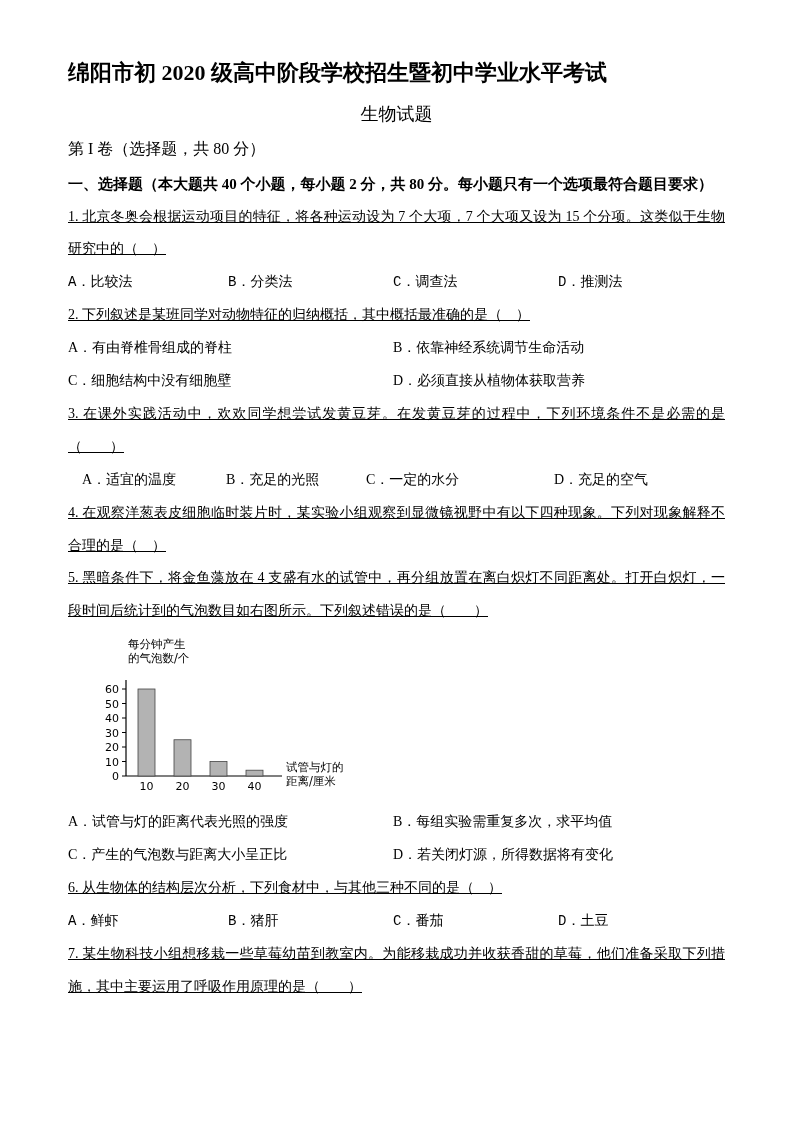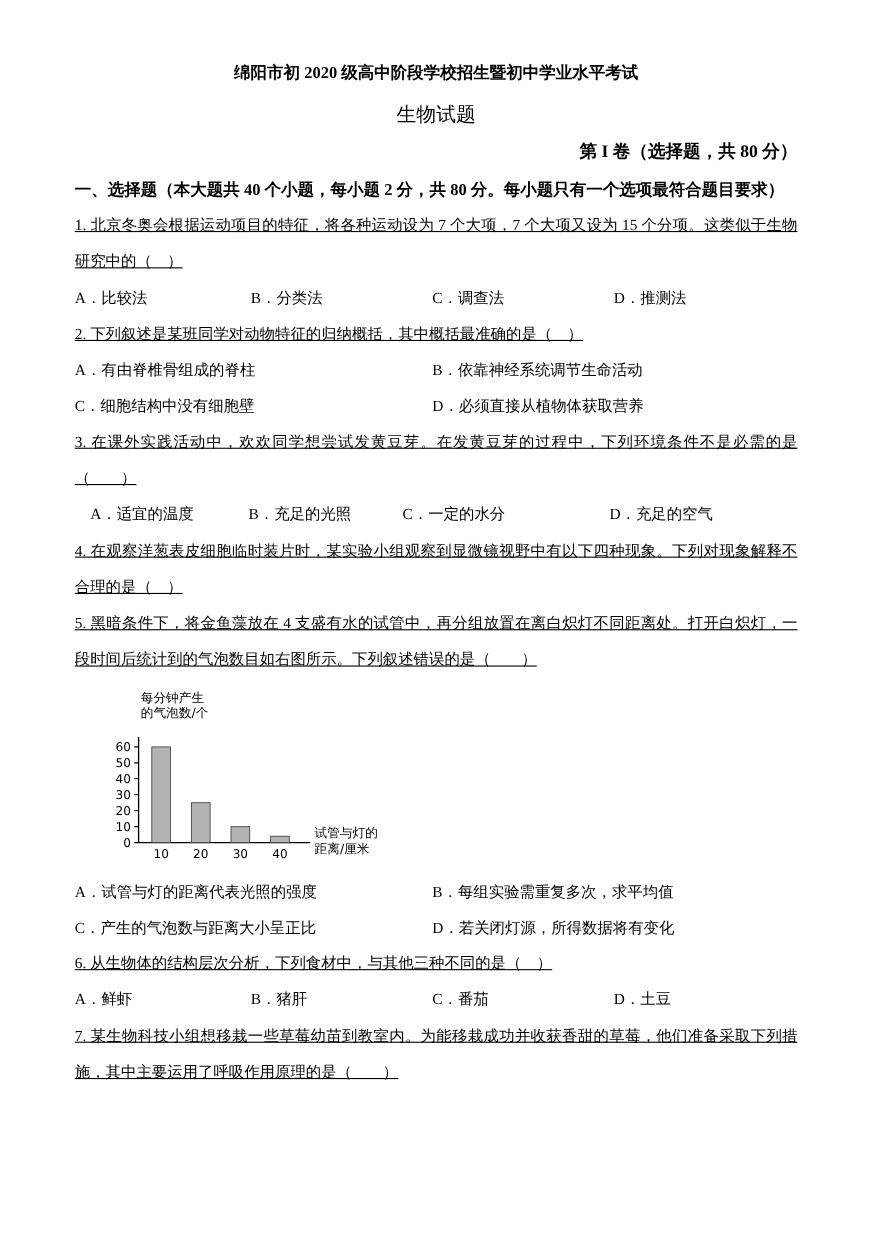--- a/index.html
+++ b/index.html
@@ -5,42 +5,42 @@
   html, body { margin: 0; padding: 0; background: #ffffff; }
   body {
     width: 793px;
     min-height: 1122px;
     font-family: "Liberation Serif", "DejaVu Serif", serif;
     color: #000000;
     box-sizing: border-box;
   }
   .doc { padding: 56px 68px 30px 68px; }
   .title {
-    font-size: 15px; font-weight: bold; text-align: center;
+    font-size: 22px; font-weight: bold; 
     margin: 0 0 12px 0; line-height: 1.5;
   }
   .subtitle {
     font-size: 18px; font-weight: normal; text-align: center;
     margin: 0 0 8px 0; line-height: 1.5;
   }
   .section-header {
-    font-size: 16px; font-weight: bold; text-align: right;
+    font-size: 16px; font-weight: normal; text-align: left;
     margin: 4px 0 6px 0; line-height: 1.6;
   }
   .instructions {
     font-size: 15px; font-weight: bold; line-height: 2.2;
     margin: 0; text-align: justify;
   }
   .qtext {
     font-size: 14px; line-height: 2.35; margin: 0; text-align: justify; text-decoration: underline;
   }
   .opts {
     font-size: 14px; line-height: 2.35; display: grid; margin: 0;
   }
-  .row4  { grid-template-columns: 160px 165px 165px 1fr; }
+  .row4  { grid-template-columns: 160px 165px 165px 1fr; font-family: Liberation Mono, monospace; }
   .row4i { grid-template-columns: 144px 140px 188px 1fr; padding-left: 14px; }
   .cols2 { grid-template-columns: 325px 1fr; }
   .opt { white-space: nowrap; }
   .chart-wrap { margin: 6px 0 2px 12px; width: 300px; }
   .chart-wrap svg { display: block; }
   svg text { font-family: "DejaVu Sans", "Liberation Sans", sans-serif; fill: #000; }
 </style>
 </head>
 <body>
 

